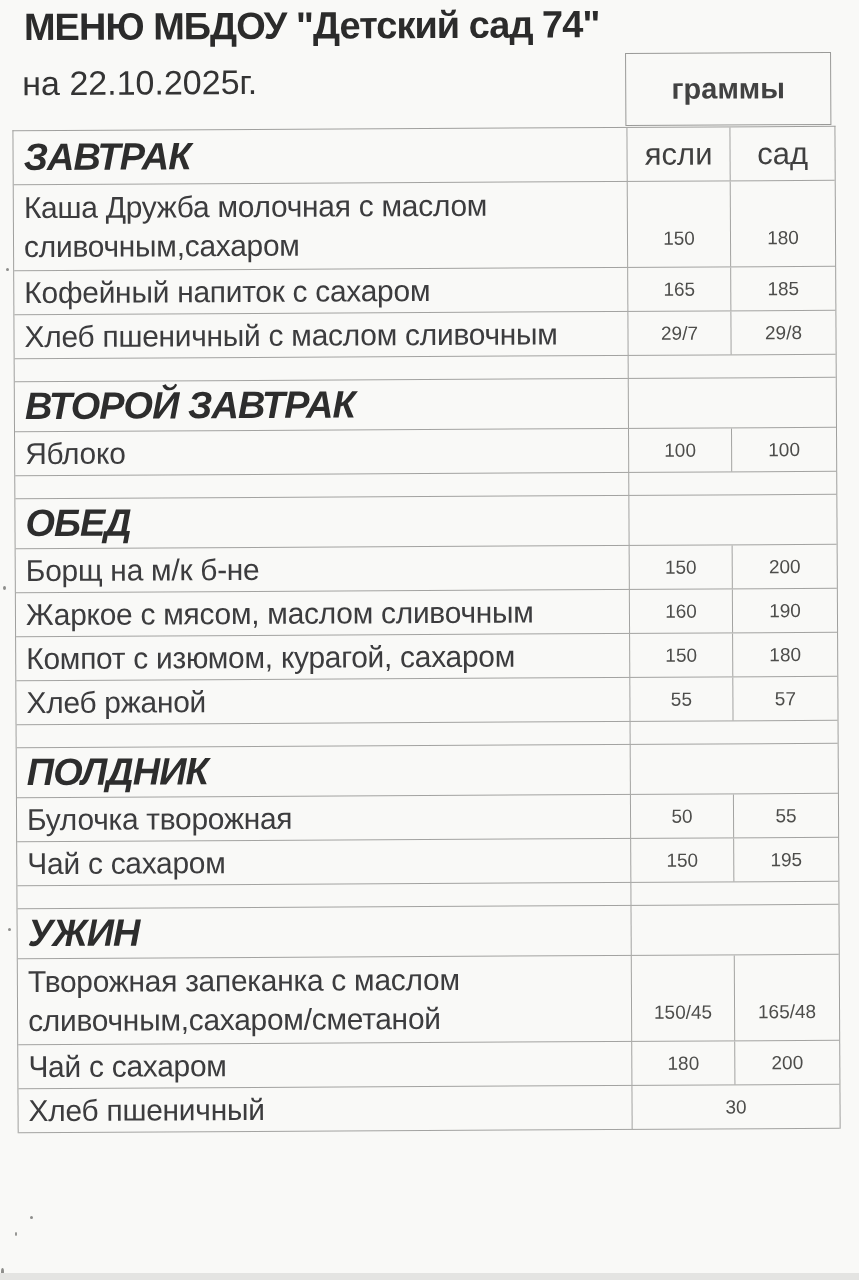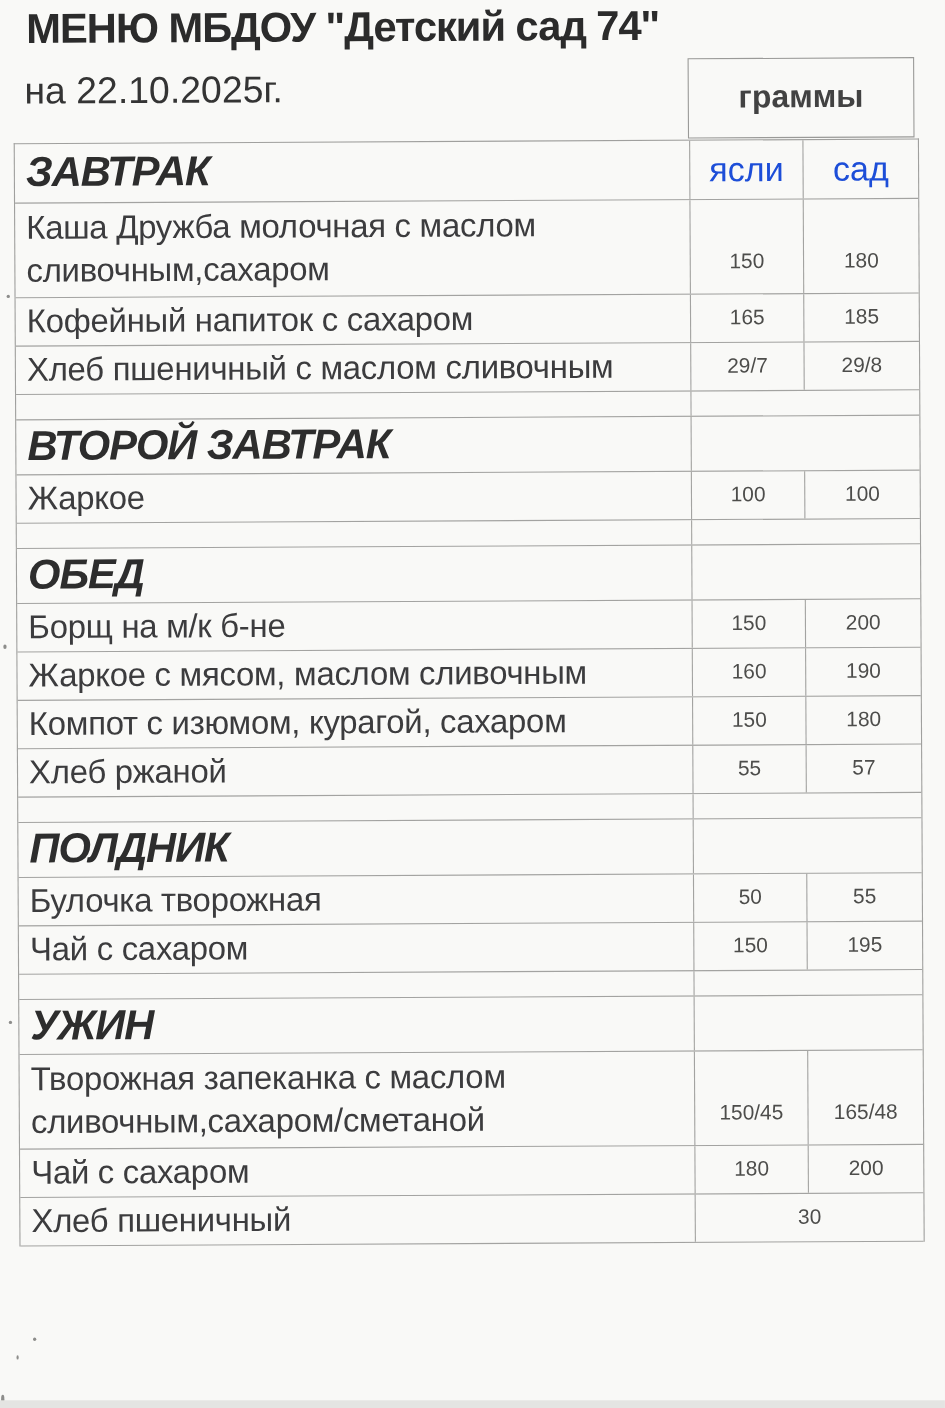--- a/index.html
+++ b/index.html
@@ -105,21 +105,21 @@
     font-weight: 700;
     font-style: italic;
     color: #2d2d2d;
     letter-spacing: -1px;
     white-space: nowrap;
     overflow: visible;
   }
   .colhead {
     font-size: 31px;
     font-weight: 500;
-    color: #1d4ed8;
+    color: #404040;
   }
   .dishname {
     font-size: 30px;
     font-weight: 400;
     color: #3c3c3e;
     letter-spacing: -0.3px;
     white-space: nowrap;
     overflow: visible;
   }
   .row.dish.two .dishname {
@@ -194,21 +194,21 @@
           <div class="cell c2 nod"></div>
           <div class="cell c3"></div>
         </div>
         <div class="row sec">
           <div class="cell c1 secname">ВТОРОЙ ЗАВТРАК</div>
           <div class="cell c2 nod"></div>
           <div class="cell c3"></div>
         </div>
         <div class="row dish">
           <div class="cell c1 dishname">
-            <span>Жаркое</span>
+            <span>Яблоко</span>
           </div>
           <div class="cell c2 num">100</div>
           <div class="cell c3 num">100</div>
         </div>
         <div class="row sep">
           <div class="cell c1"></div>
           <div class="cell c2 nod"></div>
           <div class="cell c3"></div>
         </div>
         <div class="row sec">

